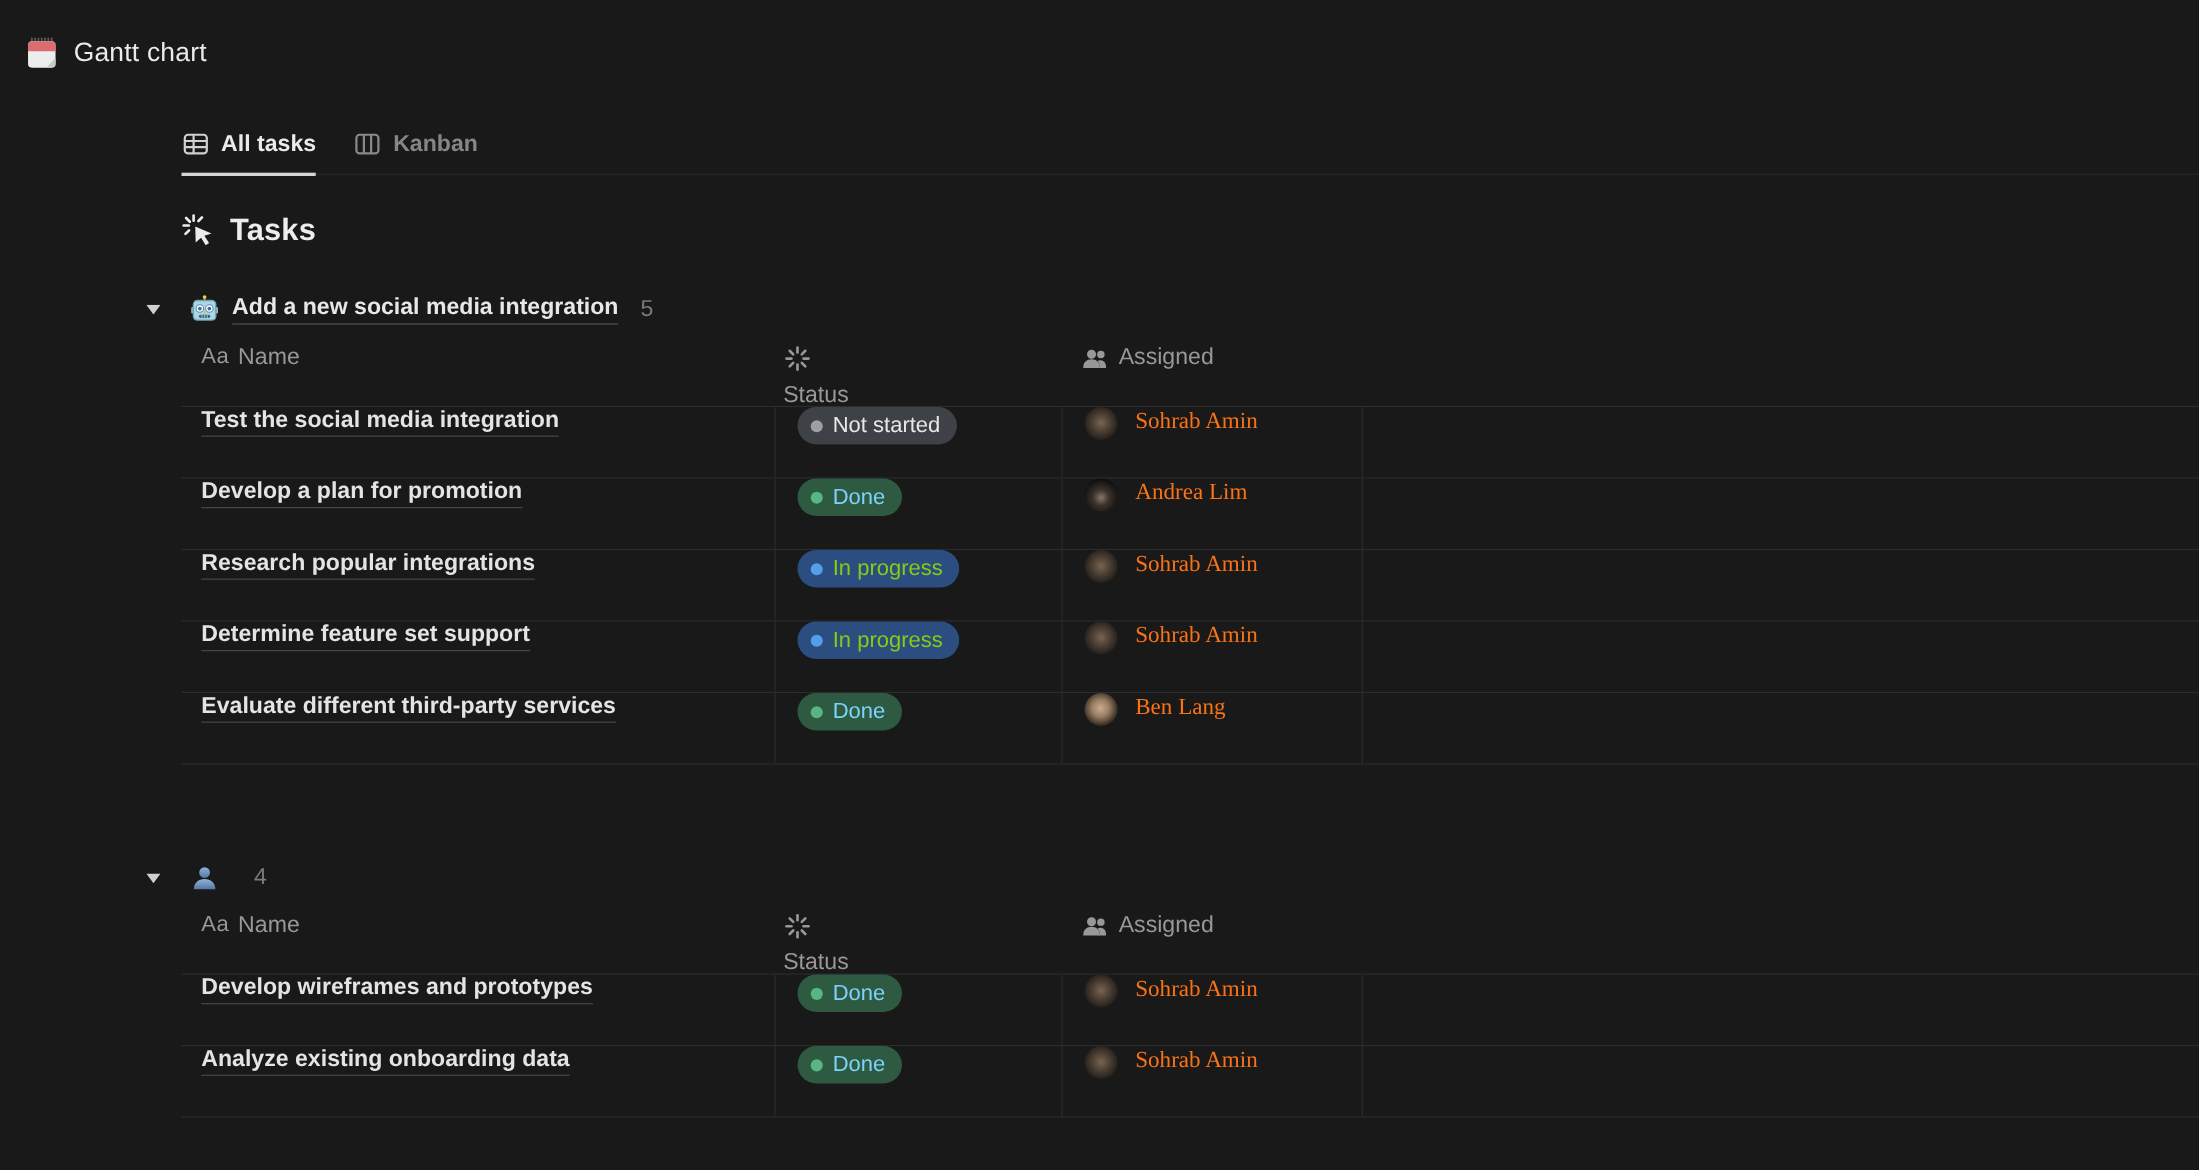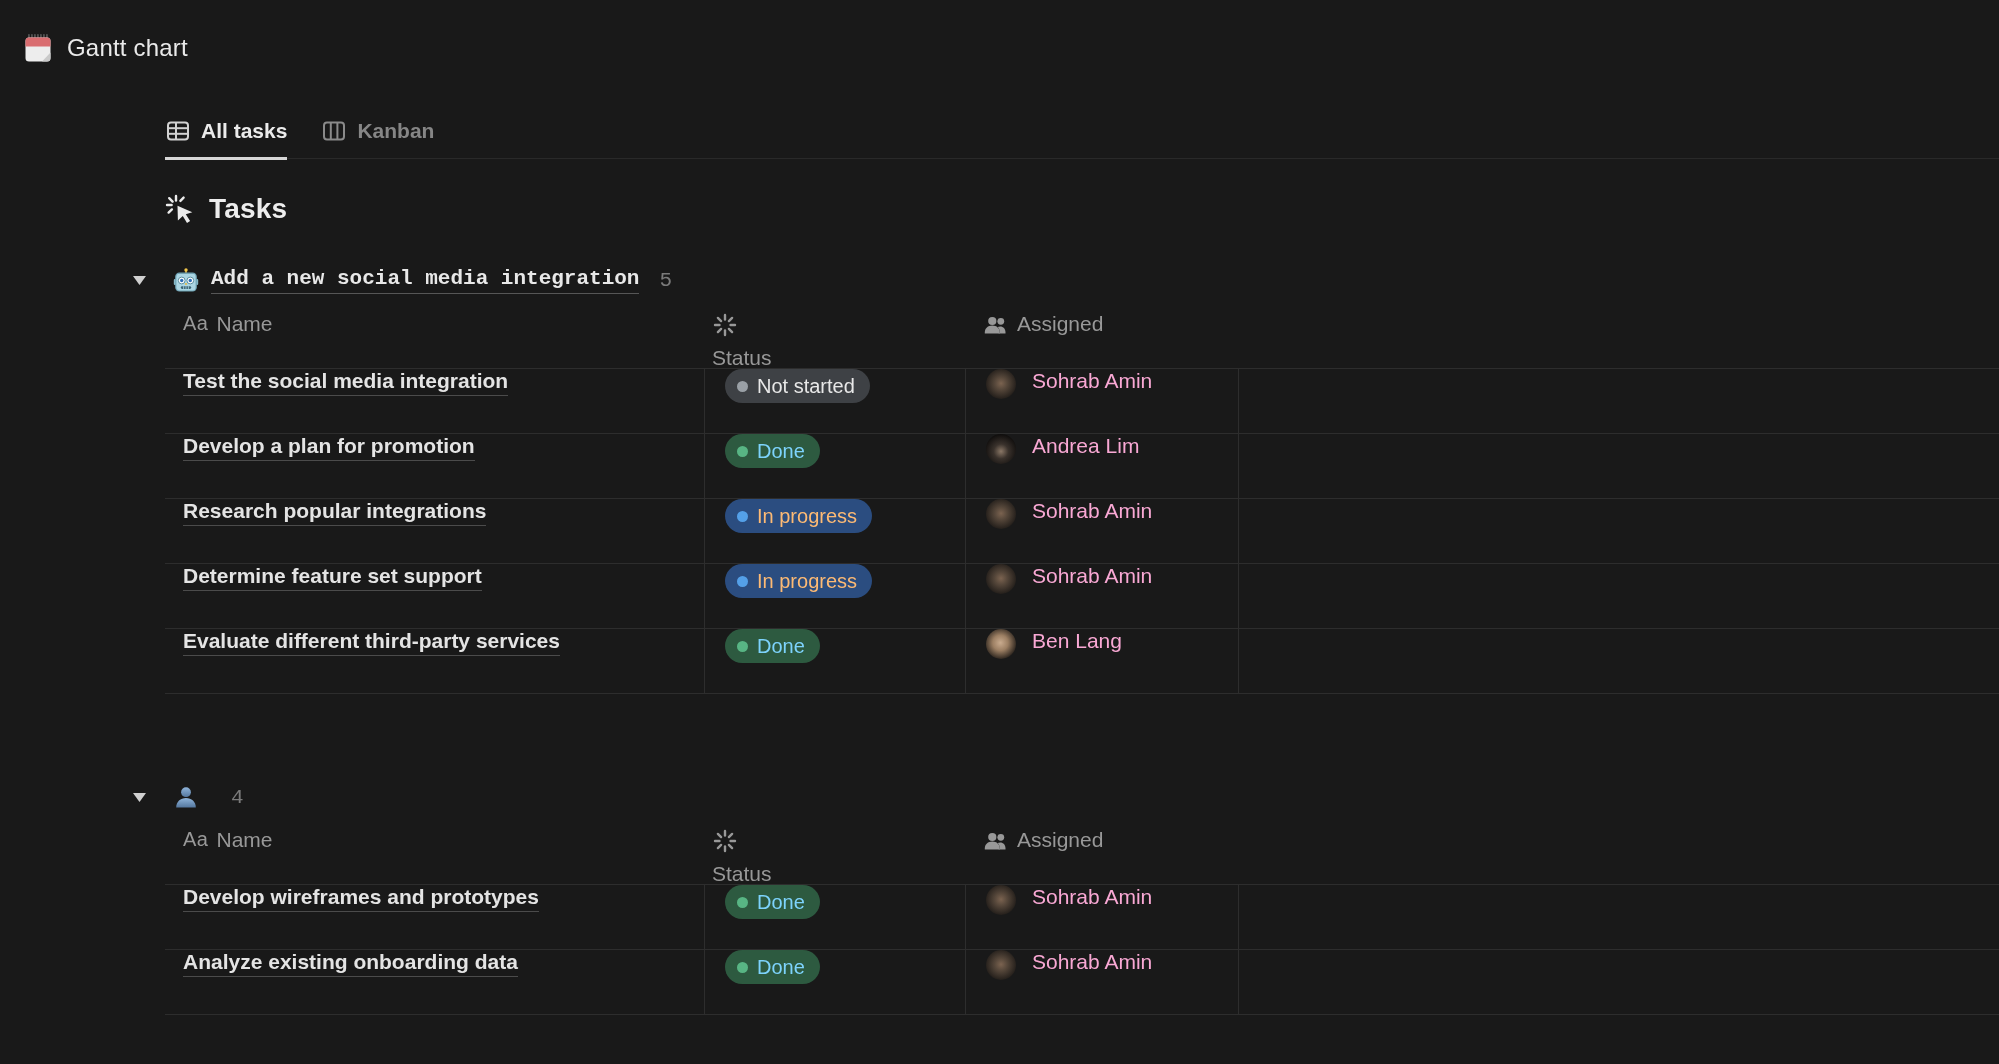--- a/index.html
+++ b/index.html
@@ -21,21 +21,21 @@
   .tab.active{color:#ebebeb;border-bottom-color:#d6d6d6;}
   .tab .ticon{display:inline-flex;}
 
   
   .collection-title{display:flex;align-items:center;gap:14px;margin-top:34px;}
   .collection-title h2{font-size:28px;font-weight:700;color:#ededed;margin:0;letter-spacing:.2px;}
 
   
   .group{margin-top:42px;}
   .group + .group{margin-top:90px;}
-  .group-header{display:flex;align-items:center;margin-left:-32px;font-family:Liberation Mono, monospace;}
+  .group-header{display:flex;align-items:center;margin-left:-32px;}
   .toggle{width:26px;display:inline-flex;justify-content:flex-start;margin-right:14px;cursor:pointer;}
   .gicon{width:26px;height:26px;display:inline-flex;margin-right:12px;}
   .gtitle{font-size:21px;font-weight:600;color:#e8e8e8;border-bottom:1.5px solid #565656;
           padding-bottom:3px;cursor:pointer;}
   .gcount{font-size:21px;color:#7a7a7a;margin-left:20px;font-weight:500;}
 
   
   .table{margin-top:18px;}
   .thead,.trow{display:grid;grid-template-columns:539px 261px 273px 1fr;}
   .thead{height:56px;}
@@ -52,28 +52,28 @@
   .task-name{font-size:21px;font-weight:600;color:#e4e4e4;border-bottom:1.5px solid #4b4b4b;
              padding-bottom:2px;white-space:nowrap;}
   .stat-c{padding-left:20px;cursor:pointer;}
   .pill{display:inline-flex;align-items:center;gap:9px;height:34px;border-radius:17px;
         padding:0 15px 0 12px;font-size:20px;white-space:nowrap;}
   .pill .dot{width:11px;height:11px;border-radius:50%;}
   .pill-gray{background:var(--gray-bg);color:#e8e8e8;}
   .pill-gray .dot{background:var(--gray-dot);}
   .pill-green{background:var(--green-bg);color:#7dd3fc;}
   .pill-green .dot{background:var(--green-dot);}
-  .pill-blue{background:var(--blue-bg);color:#fdba74;}
+  .pill-blue{background:var(--blue-bg);color:#84cc16;}
   .pill-blue .dot{background:var(--blue-dot);}
   .asg-c{padding-left:20px;gap:16px;cursor:pointer;}
   .avatar{width:30px;height:30px;border-radius:50%;flex:none;background:#2a2522;}
   .avatar-sohrab{background:radial-gradient(circle at 50% 48%, #7b6350 0%, #57483b 28%, #241f1b 72%);}
   .avatar-andrea{background:radial-gradient(circle at 50% 58%, #8a7766 0%, #3a322c 32%, #100e0d 74%);}
   .avatar-ben{background:radial-gradient(circle at 48% 46%, #c9ab8e 0%, #9c7f63 34%, #241e19 76%);}
-  .aname{font-size:21px;color:#f9a8d4;white-space:nowrap;}
+  .aname{font-size:21px;color:#f97316;white-space:nowrap;font-family:Liberation Serif, serif;}
 </style>
 </head>
 <body style="--gray-bg: #3e4145; --gray-dot: #9aa0a6; --green-bg: #2d5a40; --green-dot: #58b584; --blue-bg: #2b4d80; --blue-dot: #54a0e8;">
 
 <header class="page-header">
   <span class="icon">
     <svg width="32" height="32" viewBox="0 0 32 32">
       <rect x="6.2" y="2" width="1.5" height="5.5" rx="0.7" fill="#5d5d5d"></rect>
       <rect x="9.2" y="2" width="1.5" height="5.5" rx="0.7" fill="#5d5d5d"></rect>
       <rect x="12.2" y="2" width="1.5" height="5.5" rx="0.7" fill="#5d5d5d"></rect>

